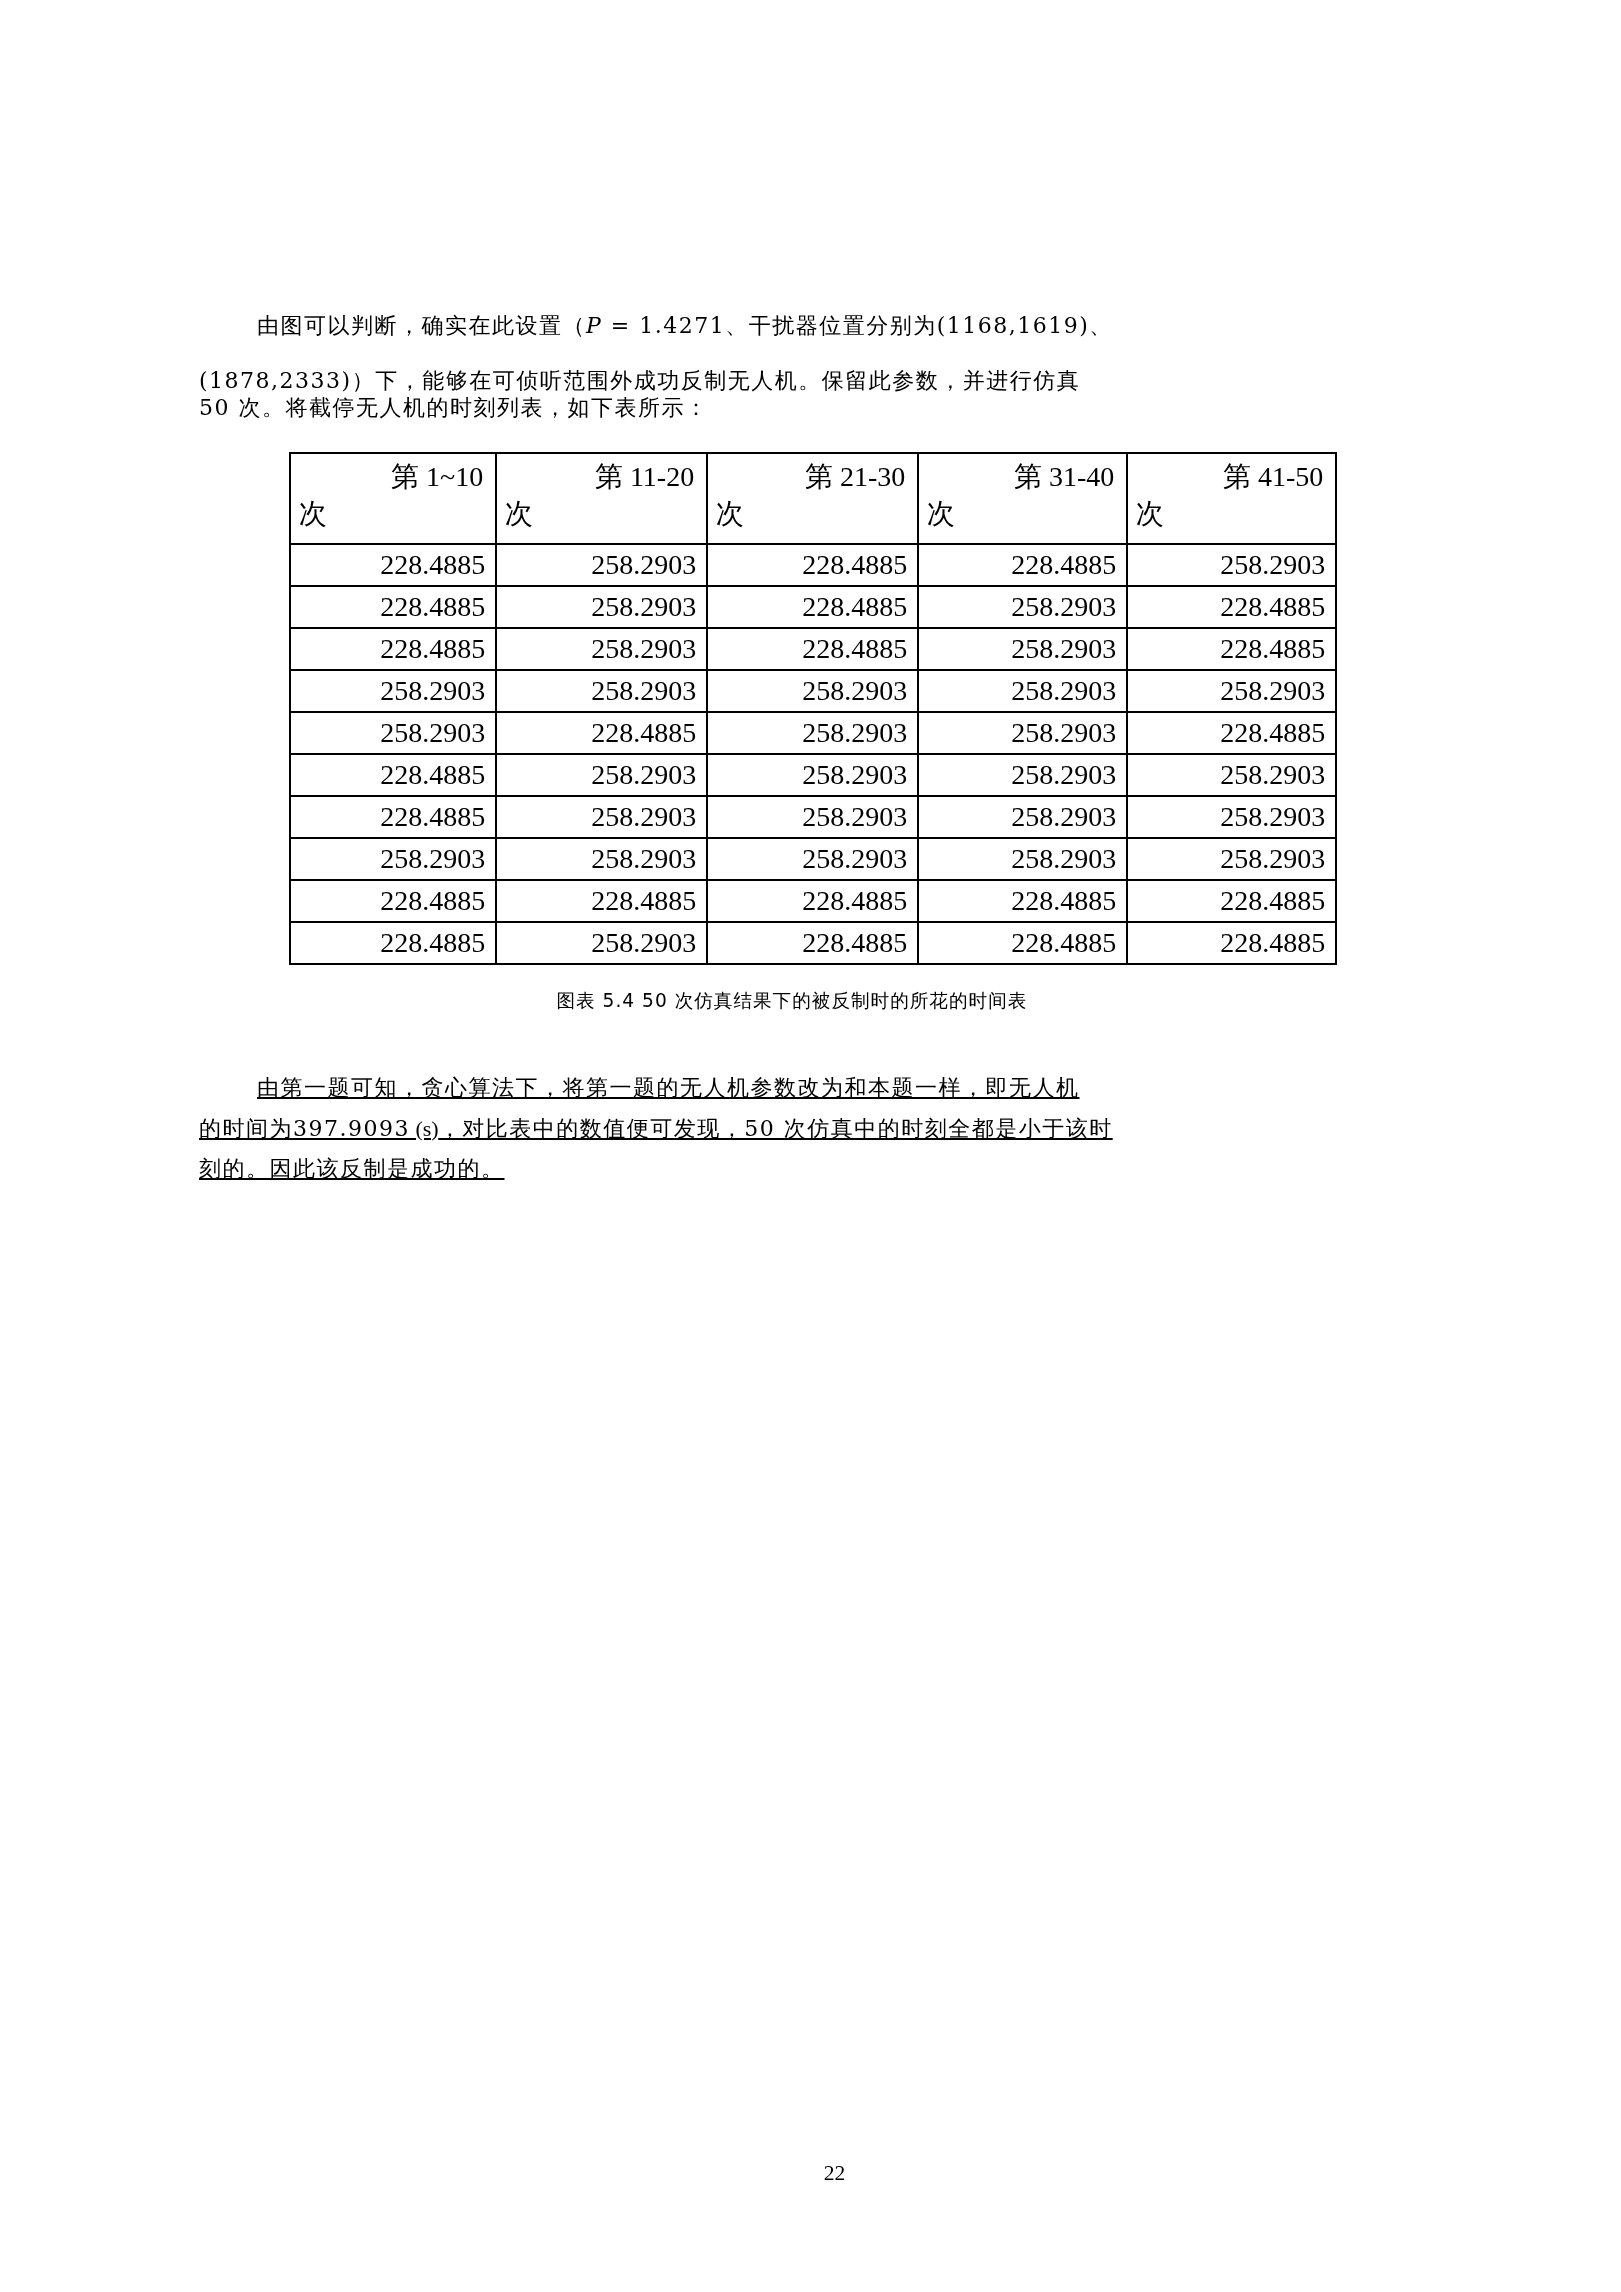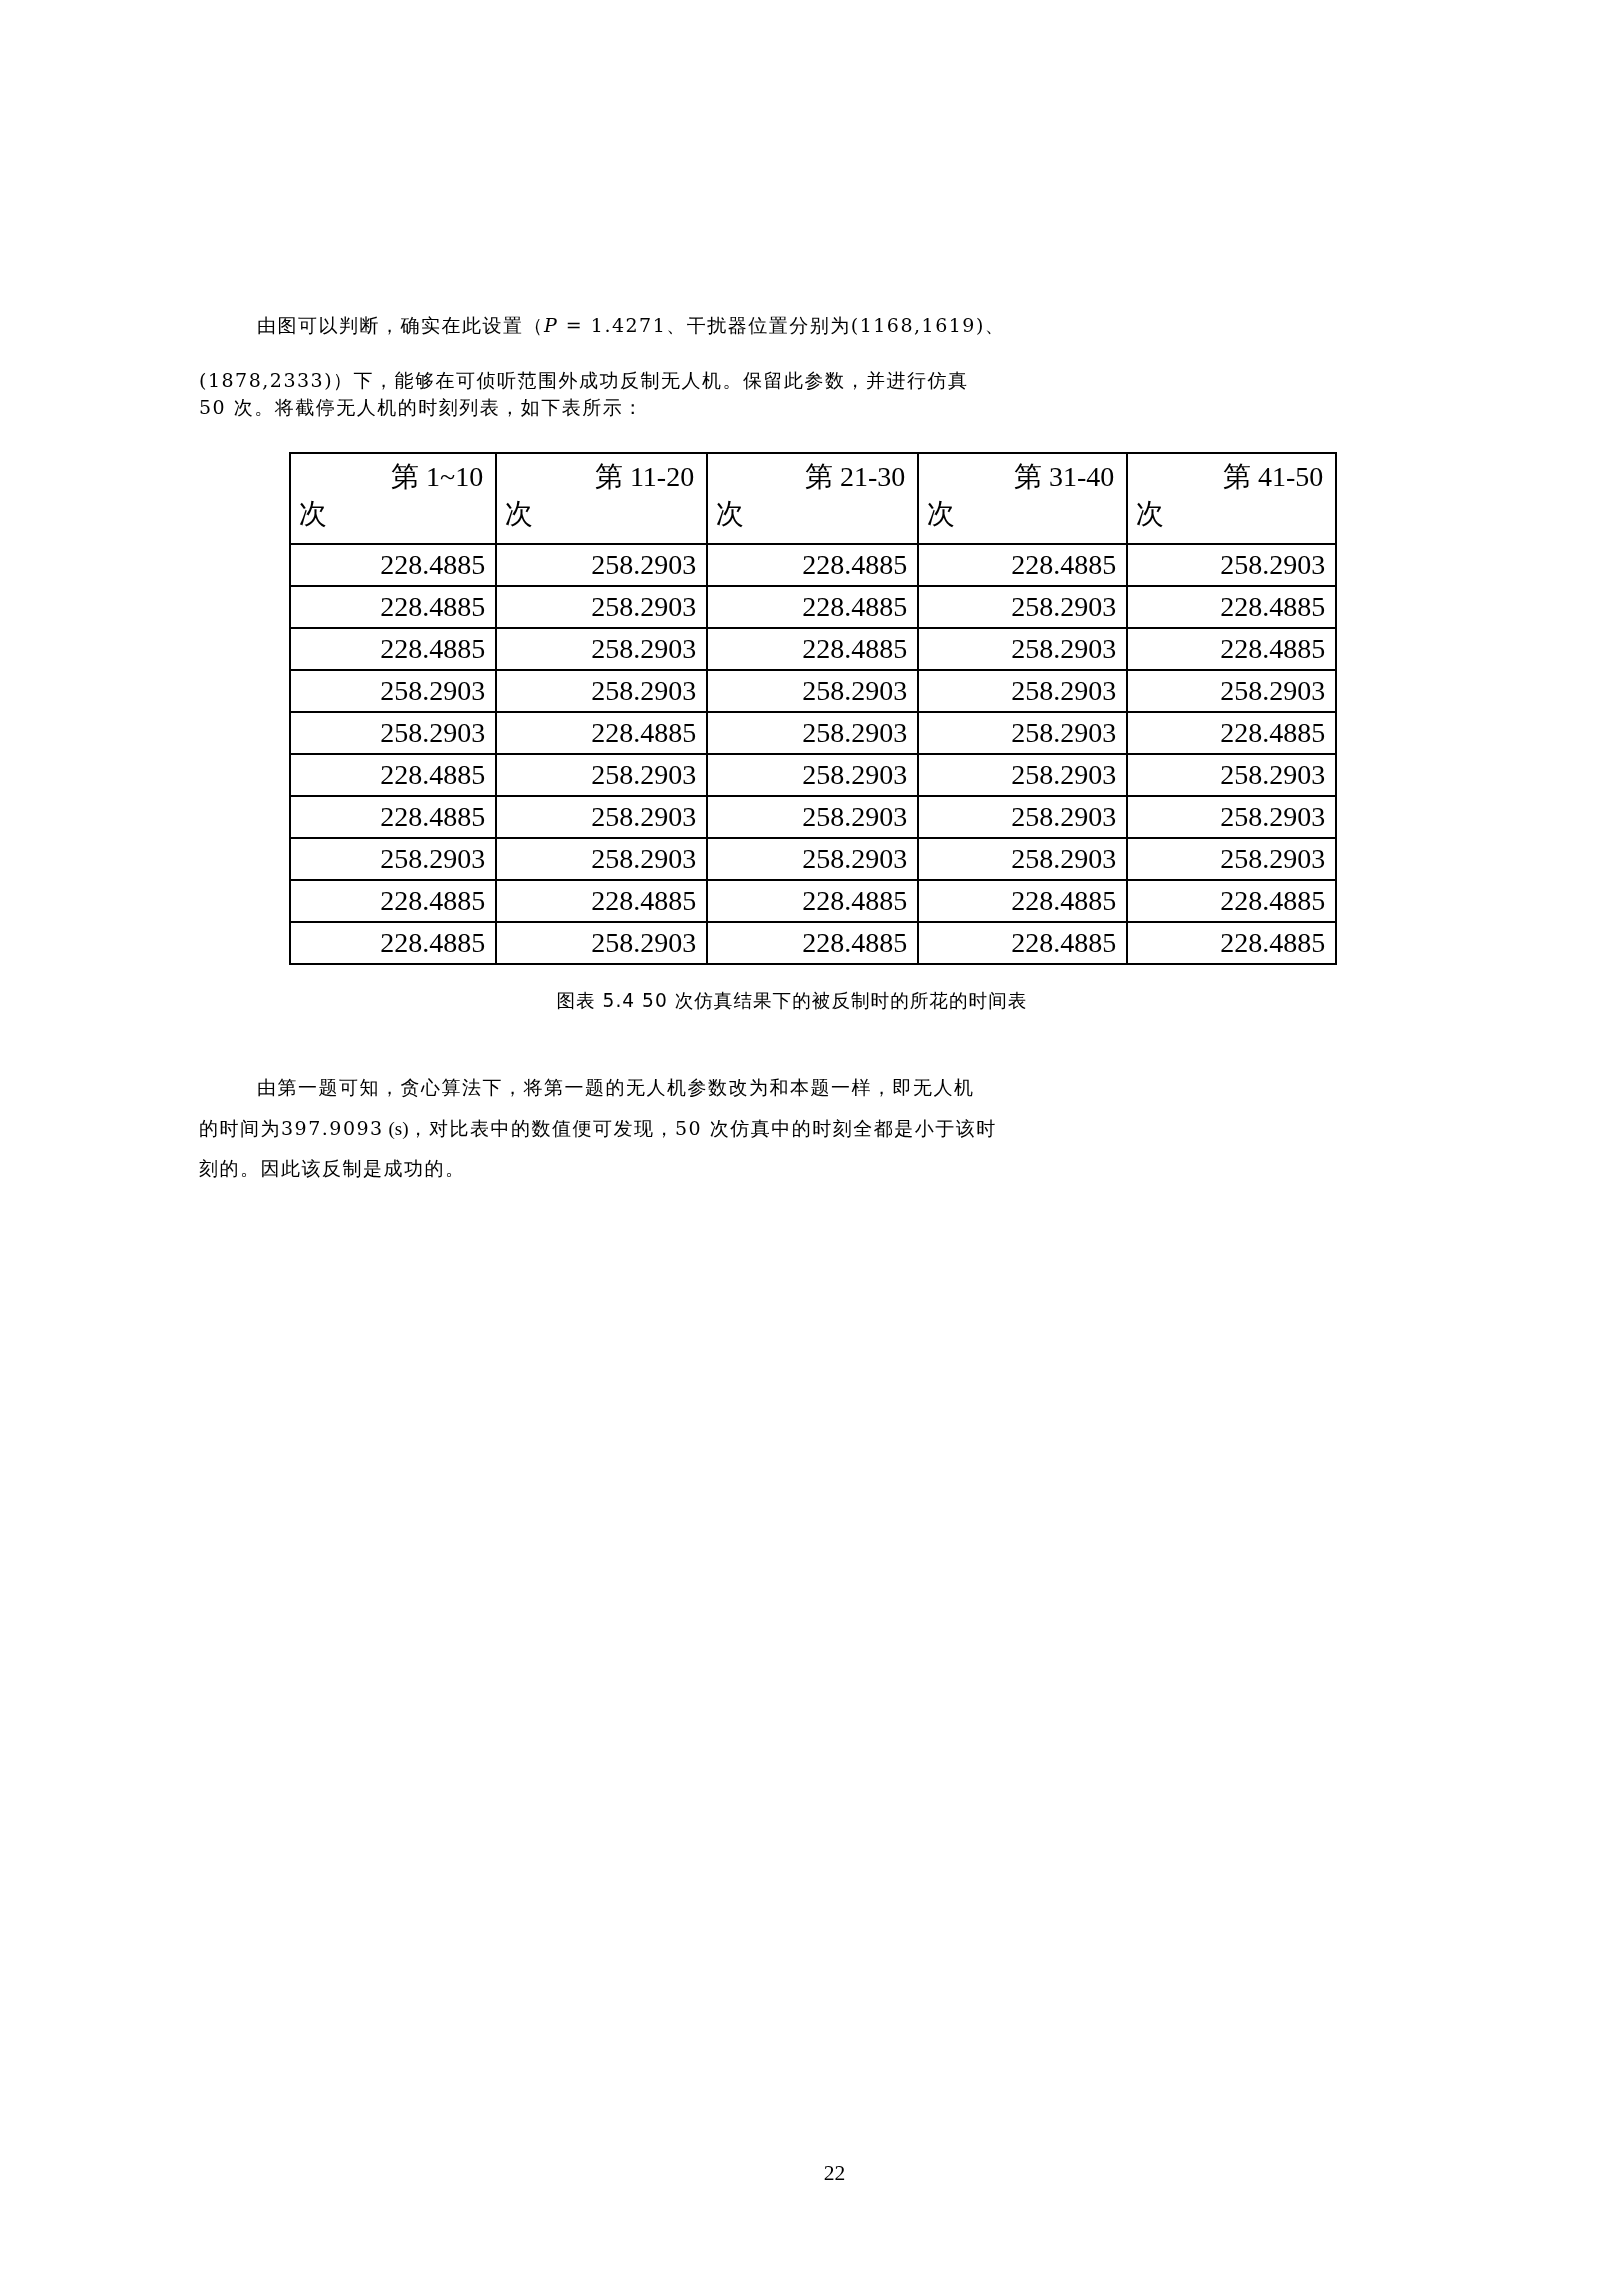--- a/index.html
+++ b/index.html
@@ -1,21 +1,21 @@
 <!DOCTYPE html>
 <html><head>
 <meta charset="utf-8">
 <style>
   html, body { margin: 0; padding: 0; background: #ffffff; }
   body { width: 1621px; height: 2293px; position: relative; overflow: hidden; color: #000; }
   .page { position: absolute; left: 0; top: 0; width: 1621px; height: 2293px; background: #fff; }
   .para {
     position: absolute; left: 199px; width: 1188px;
     font-family: "DejaVu Serif", "Liberation Serif", serif;
-    font-size: 19px; letter-spacing: 1.5px; color: #000;
+    font-size: 22px; letter-spacing: 1.5px; color: #000;
     margin: 0;
   }
   .para .line { display: block; white-space: nowrap; height: 27.4px; line-height: 27.4px; }
   .indent { padding-left: 58px; }
   .math { font-family: "DejaVu Serif", serif; }
   .math i { font-style: italic; }
   .num { font-family: "Liberation Serif", serif; letter-spacing: 0; }
   #p1 { top: 312px; }
   #p1 .l1 { margin-bottom: 27.4px; }
   #p1 .l2 { margin-bottom: 0; }
@@ -34,21 +34,21 @@
   .tbl tr.head td .h2 { display: block; text-align: left; line-height: 37px; }
   .tbl td.thin-l { border-left-width: 1px; }
   .tbl tr.thick td { border-bottom-width: 2.9px; }
 
   .caption {
     position: absolute; left: 0; width: 1621px; top: 988px; text-align: center;
     font-family: "DejaVu Sans", "Liberation Sans", sans-serif; font-size: 18.6px; letter-spacing: 1px;
     padding-right: 12px;
   }
   .caption span { position: relative; left: -18.6px; }
-  #p2 { top: 1074px; }
+  #p2 { top: 1074px; text-decoration: underline; }
   #p2 .line { margin-bottom: 13.2px; }
   .pageno {
     position: absolute; left: 0; width: 1621px; top: 2161px; text-align: center;
     font-family: "Liberation Serif", serif; font-size: 21.6px; padding-left: 24px;
   }
 </style>
 </head>
 <body>
 
 <div class="page">

